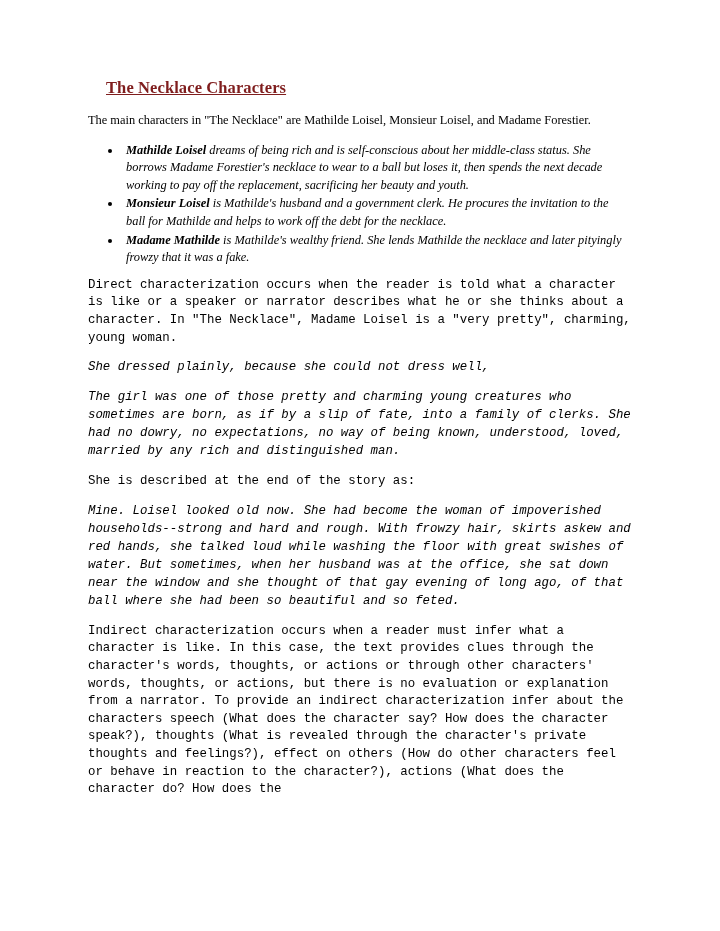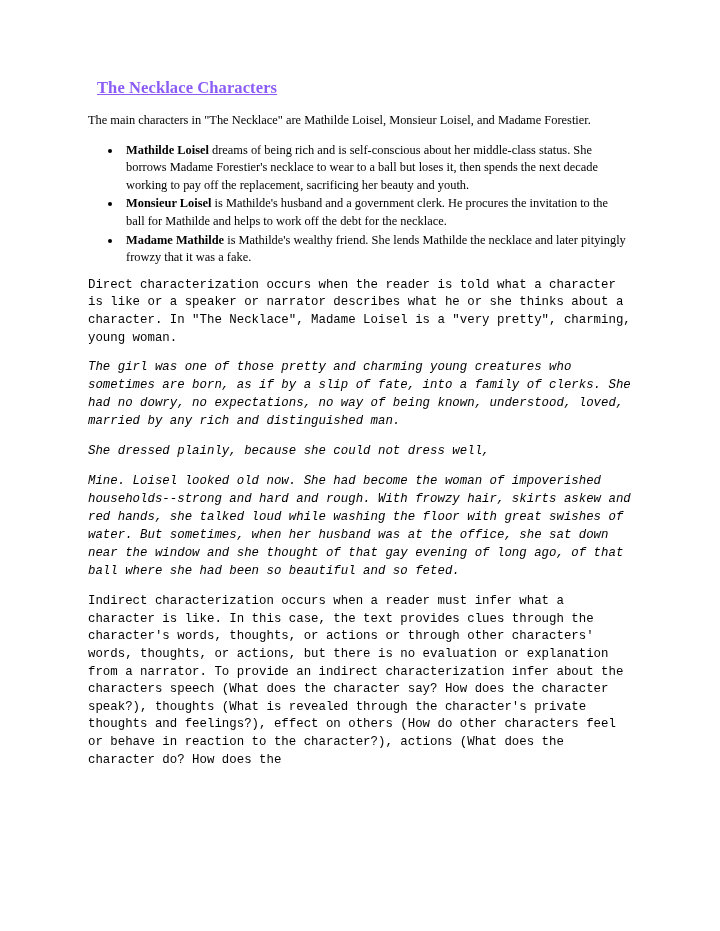--- a/index.html
+++ b/index.html
@@ -19,40 +19,41 @@
     width: 720px;
     height: 931px;
     background: #ffffff;
     box-sizing: border-box;
     padding: 78px 84px 40px 88px;
   }
   h1.heading {
     font-family: "Liberation Serif", serif;
     font-size: 16.5px;
     font-weight: bold;
-    color: #8b5cf6;
+    color: #7f1d1d;
     text-decoration: underline;
-    margin: 0 0 14px 9px;
+    margin: 0 0 14px 18px;
     letter-spacing: 0.1px;
   }
   h1.heading.sec {
     font-size: 17.5px;
     margin-top: 28px;
     margin-bottom: 16px;
   }
   p.body {
     font-size: 12.4px;
     line-height: 1.42;
     margin: 0 0 12px 0;
     text-align: left;
   }
   ul.charlist {
     margin: 6px 8px 10px 0;
     padding-left: 34px;
     list-style: disc;
+    font-style: italic;
   }
   ul.charlist li {
     font-size: 12.4px;
     line-height: 1.42;
     margin-bottom: 1px;
     padding-left: 4px;
   }
   ul.charlist li b {
     font-weight: bold;
   }
@@ -78,22 +79,23 @@
 
   <ul class="charlist">
     <li><b>Mathilde Loisel</b><span> dreams of being rich and is self-conscious about her middle-class status. She borrows Madame Forestier's necklace to wear to a ball but loses it, then spends the next decade working to pay off the replacement, sacrificing her beauty and youth.</span></li>
     <li><b>Monsieur Loisel</b><span> is Mathilde's husband and a government clerk. He procures the invitation to the ball for Mathilde and helps to work off the debt for the necklace.</span></li>
     <li><b>Madame Mathilde</b><span> is Mathilde's wealthy friend. She lends Mathilde the necklace and later pityingly frowzy that it was a fake.</span></li>
   </ul>
 
 
   <div class="sec-body">
     <p class="body">Direct characterization occurs when the reader is told what a character is like or a speaker or narrator describes what he or she thinks about a character. In "The Necklace", Madame Loisel is a "very pretty", charming, young woman.</p>
+    <p class="quote">She dressed plainly, because she could not dress well,</p>
     <p class="quote">The girl was one of those pretty and charming young creatures who sometimes are born, as if by a slip of fate, into a family of clerks. She had no dowry, no expectations, no way of being known, understood, loved, married by any rich and distinguished man.</p>
-    <p class="quote">She dressed plainly, because she could not dress well,</p>
+    <p class="body">She is described at the end of the story as:</p>
     <p class="quote">Mine. Loisel looked old now. She had become the woman of impoverished households--strong and hard and rough. With frowzy hair, skirts askew and red hands, she talked loud while washing the floor with great swishes of water. But sometimes, when her husband was at the office, she sat down near the window and she thought of that gay evening of long ago, of that ball where she had been so beautiful and so feted.</p>
   </div>
 
 
   <div class="sec-body">
     <p class="body">Indirect characterization occurs when a reader must infer what a character is like. In this case, the text provides clues through the character's words, thoughts, or actions or through other characters' words, thoughts, or actions, but there is no evaluation or explanation from a narrator. To provide an indirect characterization infer about the characters speech (What does the character say? How does the character speak?), thoughts (What is revealed through the character's private thoughts and feelings?), effect on others (How do other characters feel or behave in reaction to the character?), actions (What does the character do? How does the</p>
   </div>
 
 </div>
 

